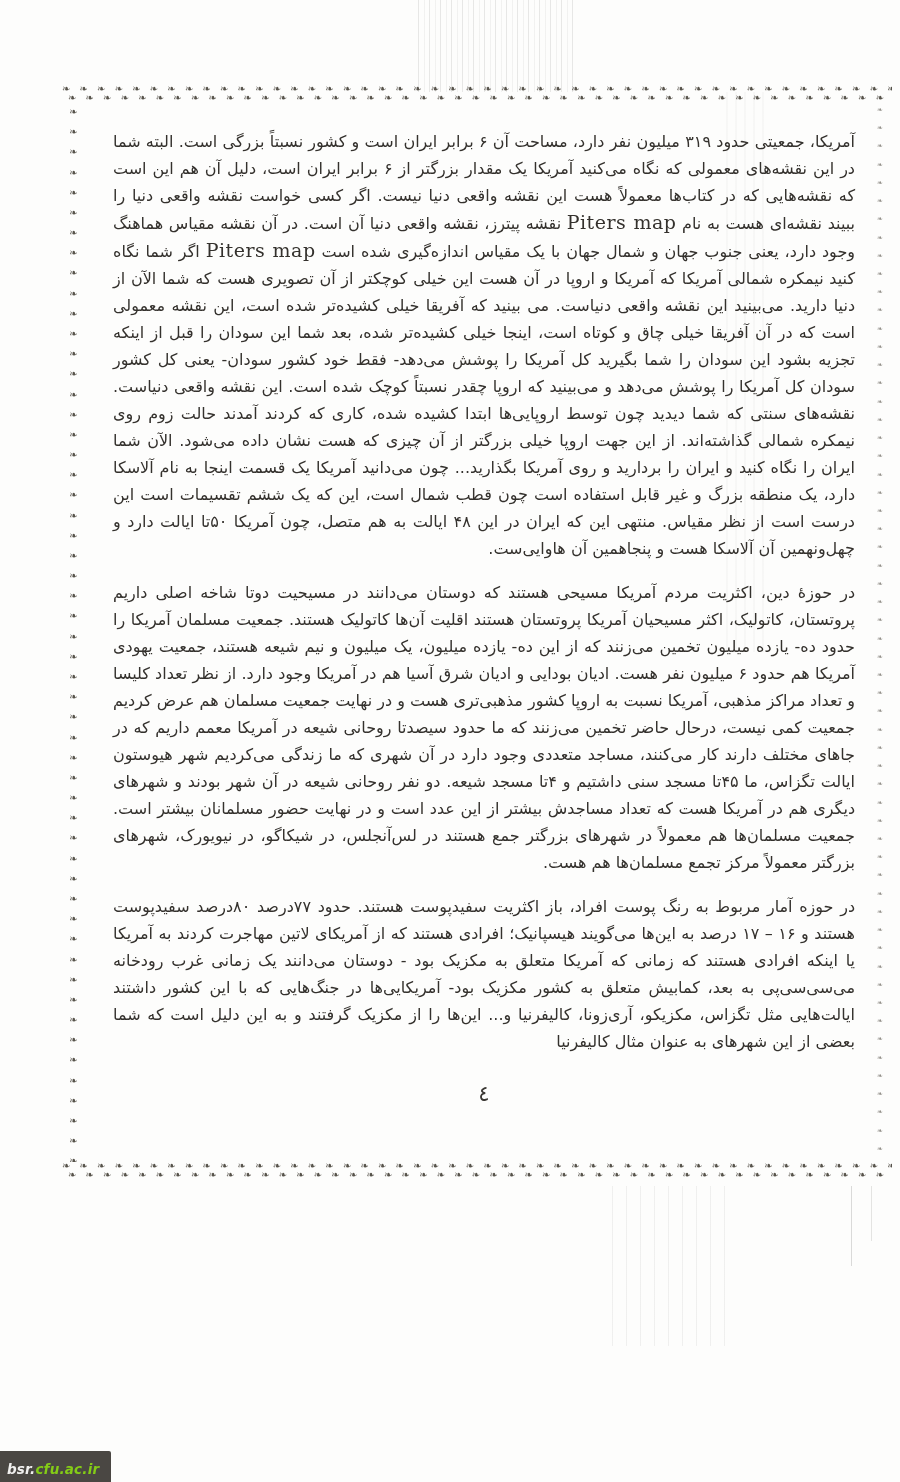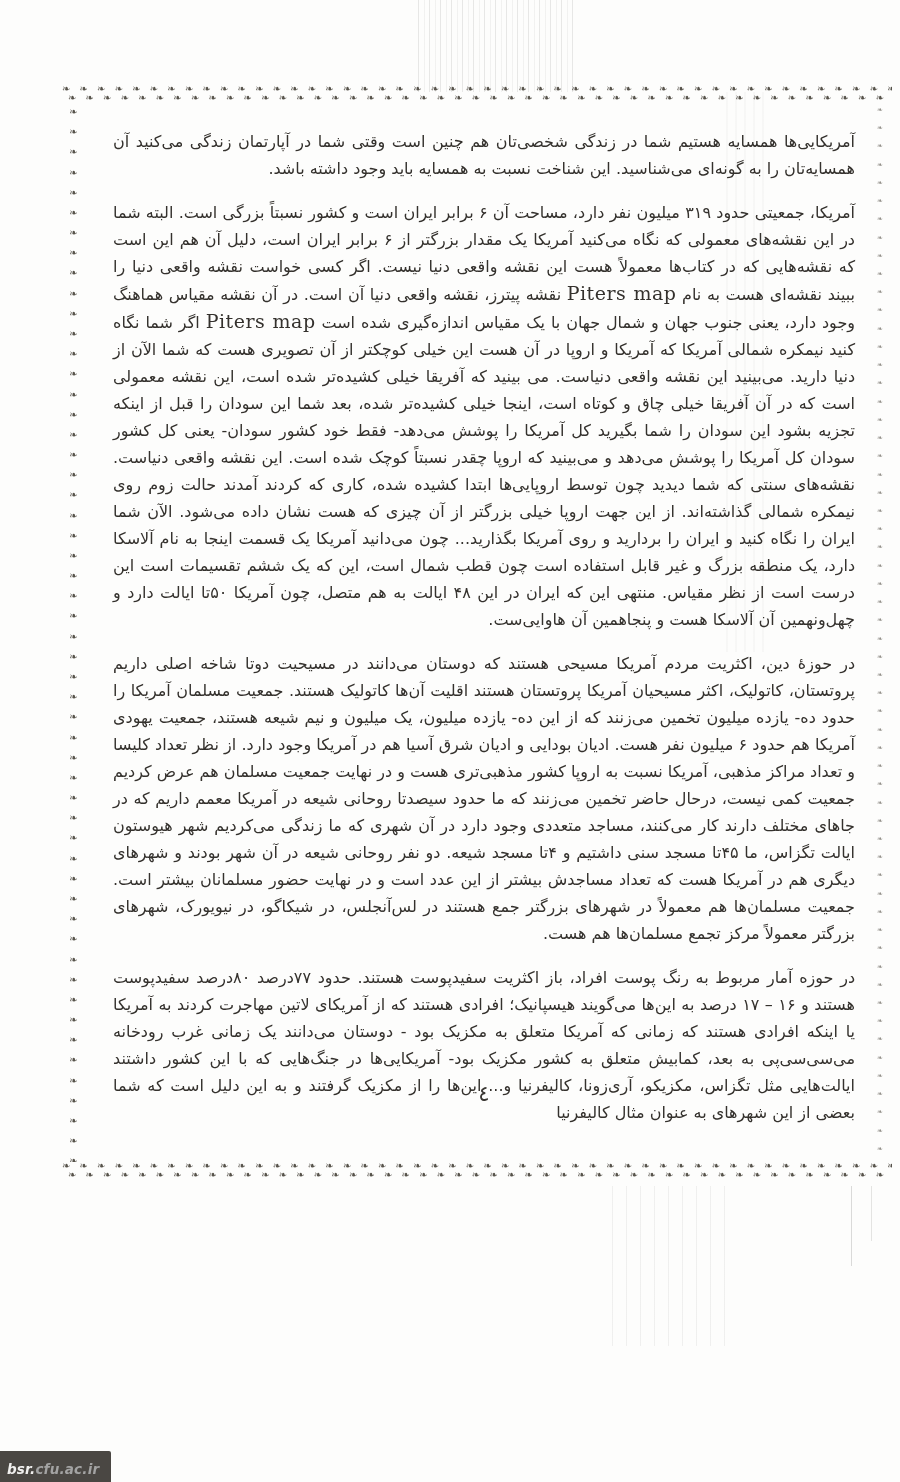--- a/index.html
+++ b/index.html
@@ -35,21 +35,21 @@
   .latin{font-family:"DejaVu Serif",serif;font-size:19px;letter-spacing:.5px;white-space:nowrap;margin-top:16px;}
 
   .page-number{position:absolute;left:113px;width:742px;top:1082px;text-align:center;
     font-size:21px;color:#3a3733;direction:rtl;}
 
   
   .watermark{position:absolute;left:0;top:1451px;height:36px;display:inline-flex;align-items:center;
     padding:0 12px 0 7px;border-radius:0 2px 2px 0;
     font-style:italic;font-weight:bold;font-size:13.5px;letter-spacing:.2px;}
   .wm-prefix{color:#f0efee;}
-  .wm-domain{color:#a3a3a3;}
+  .wm-domain{color:#84cc16;}
 </style>
 </head>
 <body>
 
 <div class="page">
 
   <div class="streak streaks-top"></div>
   <div class="streak streaks-mid"></div>
   <div class="streak streaks-bottom"></div>
   <div class="streak streak-line-a"></div>
@@ -60,21 +60,20 @@
     <div class="orn-row row2">❧ ❧ ❧ ❧ ❧ ❧ ❧ ❧ ❧ ❧ ❧ ❧ ❧ ❧ ❧ ❧ ❧ ❧ ❧ ❧ ❧ ❧ ❧ ❧ ❧ ❧ ❧ ❧ ❧ ❧ ❧ ❧ ❧ ❧ ❧ ❧ ❧ ❧ ❧ ❧ ❧ ❧ ❧ ❧ ❧ ❧ ❧ ❧ ❧ ❧ ❧ ❧ ❧ ❧ ❧ ❧ ❧ ❧ ❧ ❧ ❧ ❧ ❧ ❧ ❧ ❧ ❧ ❧ ❧ ❧ ❧ ❧ ❧ ❧ ❧ ❧ ❧ ❧ ❧ ❧ </div>
   </div>
   <div class="band band-bottom">
     <div class="orn-row">❧ ❧ ❧ ❧ ❧ ❧ ❧ ❧ ❧ ❧ ❧ ❧ ❧ ❧ ❧ ❧ ❧ ❧ ❧ ❧ ❧ ❧ ❧ ❧ ❧ ❧ ❧ ❧ ❧ ❧ ❧ ❧ ❧ ❧ ❧ ❧ ❧ ❧ ❧ ❧ ❧ ❧ ❧ ❧ ❧ ❧ ❧ ❧ ❧ ❧ ❧ ❧ ❧ ❧ ❧ ❧ ❧ ❧ ❧ ❧ ❧ ❧ ❧ ❧ ❧ ❧ ❧ ❧ ❧ ❧ ❧ ❧ ❧ ❧ ❧ ❧ ❧ ❧ ❧ ❧ </div>
     <div class="orn-row row2">❧ ❧ ❧ ❧ ❧ ❧ ❧ ❧ ❧ ❧ ❧ ❧ ❧ ❧ ❧ ❧ ❧ ❧ ❧ ❧ ❧ ❧ ❧ ❧ ❧ ❧ ❧ ❧ ❧ ❧ ❧ ❧ ❧ ❧ ❧ ❧ ❧ ❧ ❧ ❧ ❧ ❧ ❧ ❧ ❧ ❧ ❧ ❧ ❧ ❧ ❧ ❧ ❧ ❧ ❧ ❧ ❧ ❧ ❧ ❧ ❧ ❧ ❧ ❧ ❧ ❧ ❧ ❧ ❧ ❧ ❧ ❧ ❧ ❧ ❧ ❧ ❧ ❧ ❧ ❧ </div>
   </div>
   <div class="col col-left">❧ ❧ ❧ ❧ ❧ ❧ ❧ ❧ ❧ ❧ ❧ ❧ ❧ ❧ ❧ ❧ ❧ ❧ ❧ ❧ ❧ ❧ ❧ ❧ ❧ ❧ ❧ ❧ ❧ ❧ ❧ ❧ ❧ ❧ ❧ ❧ ❧ ❧ ❧ ❧ ❧ ❧ ❧ ❧ ❧ ❧ ❧ ❧ ❧ ❧ ❧ ❧ ❧ ❧ ❧ ❧ ❧ ❧ ❧ ❧ ❧ ❧ ❧ ❧ ❧ ❧ ❧ ❧ ❧ ❧ ❧ ❧ ❧ ❧ ❧ ❧ ❧ ❧ ❧ ❧ ❧ ❧ ❧ ❧ ❧ ❧ ❧ ❧ ❧ ❧ </div>
   <div class="col col-right">❧ ❧ ❧ ❧ ❧ ❧ ❧ ❧ ❧ ❧ ❧ ❧ ❧ ❧ ❧ ❧ ❧ ❧ ❧ ❧ ❧ ❧ ❧ ❧ ❧ ❧ ❧ ❧ ❧ ❧ ❧ ❧ ❧ ❧ ❧ ❧ ❧ ❧ ❧ ❧ ❧ ❧ ❧ ❧ ❧ ❧ ❧ ❧ ❧ ❧ ❧ ❧ ❧ ❧ ❧ ❧ ❧ ❧ ❧ ❧ ❧ ❧ ❧ ❧ ❧ ❧ ❧ ❧ ❧ ❧ ❧ ❧ ❧ ❧ ❧ ❧ ❧ ❧ ❧ ❧ ❧ ❧ ❧ ❧ ❧ ❧ ❧ ❧ ❧ ❧ ❧ ❧ ❧ ❧ ❧ ❧ ❧ ❧ ❧ ❧ ❧ ❧ ❧ ❧ ❧ ❧ ❧ ❧ ❧ ❧ </div>
 
   <main class="text-block" dir="rtl">
-    <p class="para">آمریکایی‌ها همسایه هستیم شما در زندگی شخصی‌تان هم چنین است وقتی شما در آپارتمان زندگی می‌کنید آن همسایه‌تان را به گونه‌ای می‌شناسید. این شناخت نسبت به همسایه باید وجود داشته باشد.</p>
 
     <p class="para">
       <span>آمریکا، جمعیتی حدود ۳۱۹ میلیون نفر دارد، مساحت آن ۶ برابر ایران است و کشور نسبتاً بزرگی است. البته شما در این نقشه‌های معمولی که نگاه می‌کنید آمریکا یک مقدار بزرگتر از ۶ برابر ایران است، دلیل آن هم این است که نقشه‌هایی که در کتاب‌ها معمولاً هست این نقشه واقعی دنیا نیست. اگر کسی خواست نقشه واقعی دنیا را ببیند نقشه‌ای هست به نام</span>
       <span class="latin">Piters map</span>
       <span>نقشه پیترز، نقشه واقعی دنیا آن است. در آن نقشه مقیاس هماهنگ وجود دارد، یعنی جنوب جهان و شمال جهان با یک مقیاس اندازه‌گیری شده است</span>
       <span class="latin">Piters map</span>
       <span>اگر شما نگاه کنید نیمکره شمالی آمریکا که آمریکا و اروپا در آن هست این خیلی کوچکتر از آن تصویری هست که شما الآن از دنیا دارید. می‌بینید این نقشه واقعی دنیاست. می بینید که آفریقا خیلی کشیده‌تر شده است، این نقشه معمولی است که در آن آفریقا خیلی چاق و کوتاه است، اینجا خیلی کشیده‌تر شده، بعد شما این سودان را قبل از اینکه تجزیه بشود این سودان را شما بگیرید کل آمریکا را پوشش می‌دهد- فقط خود کشور سودان- یعنی کل کشور سودان کل آمریکا را پوشش می‌دهد و می‌بینید که اروپا چقدر نسبتاً کوچک شده است. این نقشه واقعی دنیاست. نقشه‌های سنتی که شما دیدید چون توسط اروپایی‌ها ابتدا کشیده شده، کاری که کردند آمدند حالت زوم روی نیمکره شمالی گذاشته‌اند. از این جهت اروپا خیلی بزرگتر از آن چیزی که هست نشان داده می‌شود. الآن شما ایران را نگاه کنید و ایران را بردارید و روی آمریکا بگذارید... چون می‌دانید آمریکا یک قسمت اینجا به نام آلاسکا دارد، یک منطقه بزرگ و غیر قابل استفاده است چون قطب شمال است، این که یک ششم تقسیمات است این درست است از نظر مقیاس. منتهی این که ایران در این ۴۸ ایالت به هم متصل، چون آمریکا ۵۰تا ایالت دارد و چهل‌ونهمین آن آلاسکا هست و پنجاهمین آن هاوایی‌ست.</span>
     </p>
 
     <p class="para">در حوزهٔ دین، اکثریت مردم آمریکا مسیحی هستند که دوستان می‌دانند در مسیحیت دوتا شاخه اصلی داریم پروتستان، کاتولیک، اکثر مسیحیان آمریکا پروتستان هستند اقلیت آن‌ها کاتولیک هستند. جمعیت مسلمان آمریکا را حدود ده- یازده میلیون تخمین می‌زنند که از این ده- یازده میلیون، یک میلیون و نیم شیعه هستند، جمعیت یهودی آمریکا هم حدود ۶ میلیون نفر هست. ادیان بودایی و ادیان شرق آسیا هم در آمریکا وجود دارد. از نظر تعداد کلیسا و تعداد مراکز مذهبی، آمریکا نسبت به اروپا کشور مذهبی‌تری هست و در نهایت جمعیت مسلمان هم عرض کردیم جمعیت کمی نیست، درحال حاضر تخمین می‌زنند که ما حدود سیصدتا روحانی شیعه در آمریکا معمم داریم که در جاهای مختلف دارند کار می‌کنند، مساجد متعددی وجود دارد در آن شهری که ما زندگی می‌کردیم شهر هیوستون ایالت تگزاس، ما ۴۵تا مسجد سنی داشتیم و ۴تا مسجد شیعه. دو نفر روحانی شیعه در آن شهر بودند و شهرهای دیگری هم در آمریکا هست که تعداد مساجدش بیشتر از این عدد است و در نهایت حضور مسلمانان بیشتر است. جمعیت مسلمان‌ها هم معمولاً در شهرهای بزرگتر جمع هستند در لس‌آنجلس، در شیکاگو، در نیویورک، شهرهای بزرگتر معمولاً مرکز تجمع مسلمان‌ها هم هست.</p>

